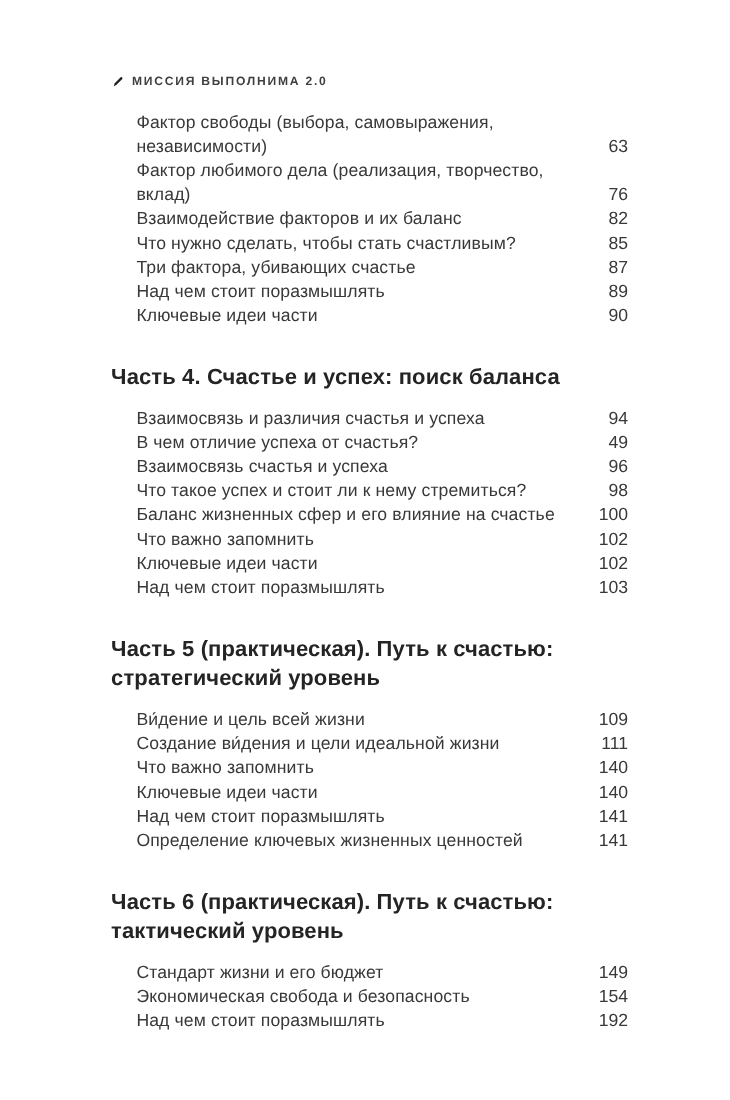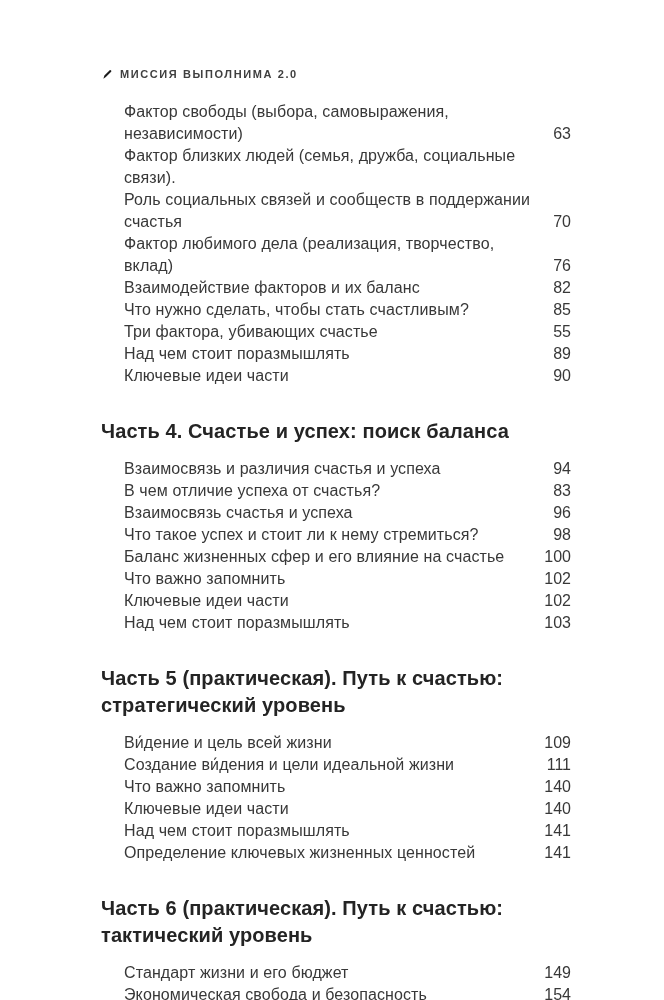--- a/index.html
+++ b/index.html
@@ -91,60 +91,55 @@
   </header>
 
   <main class="toc">
       <section class="toc-section">
         <div class="toc-entries">
           <div class="toc-row">
             <span class="toc-title">Фактор свободы (выбора, самовыражения, независимости)</span>
             <span class="toc-page">63</span>
           </div>
           <div class="toc-row">
-            <span class="toc-title">Фактор близких людей (семья, дружба, социальные связи).
-Роль социальных связей и сообществ в поддержании счастья</span>
-            <span class="toc-page">70</span>
-          </div>
-          <div class="toc-row">
             <span class="toc-title">Фактор любимого дела (реализация, творчество, вклад)</span>
             <span class="toc-page">76</span>
           </div>
           <div class="toc-row">
             <span class="toc-title">Взаимодействие факторов и их баланс</span>
             <span class="toc-page">82</span>
           </div>
           <div class="toc-row">
             <span class="toc-title">Что нужно сделать, чтобы стать счастливым?</span>
             <span class="toc-page">85</span>
           </div>
           <div class="toc-row">
             <span class="toc-title">Три фактора, убивающих счастье</span>
-            <span class="toc-page">55</span>
+            <span class="toc-page">87</span>
           </div>
           <div class="toc-row">
             <span class="toc-title">Над чем стоит поразмышлять</span>
             <span class="toc-page">89</span>
           </div>
           <div class="toc-row">
             <span class="toc-title">Ключевые идеи части</span>
             <span class="toc-page">90</span>
           </div>
         </div>
       </section>
       <section class="toc-section">
         <h2 class="toc-heading">Часть 4. Счастье и успех: поиск баланса</h2>
         <div class="toc-entries">
           <div class="toc-row">
             <span class="toc-title">Взаимосвязь и различия счастья и успеха</span>
             <span class="toc-page">94</span>
           </div>
           <div class="toc-row">
             <span class="toc-title">В чем отличие успеха от счастья?</span>
-            <span class="toc-page">83</span>
+            <span class="toc-page">49</span>
           </div>
           <div class="toc-row">
             <span class="toc-title">Взаимосвязь счастья и успеха</span>
             <span class="toc-page">96</span>
           </div>
           <div class="toc-row">
             <span class="toc-title">Что такое успех и стоит ли к нему стремиться?</span>
             <span class="toc-page">98</span>
           </div>
           <div class="toc-row">

